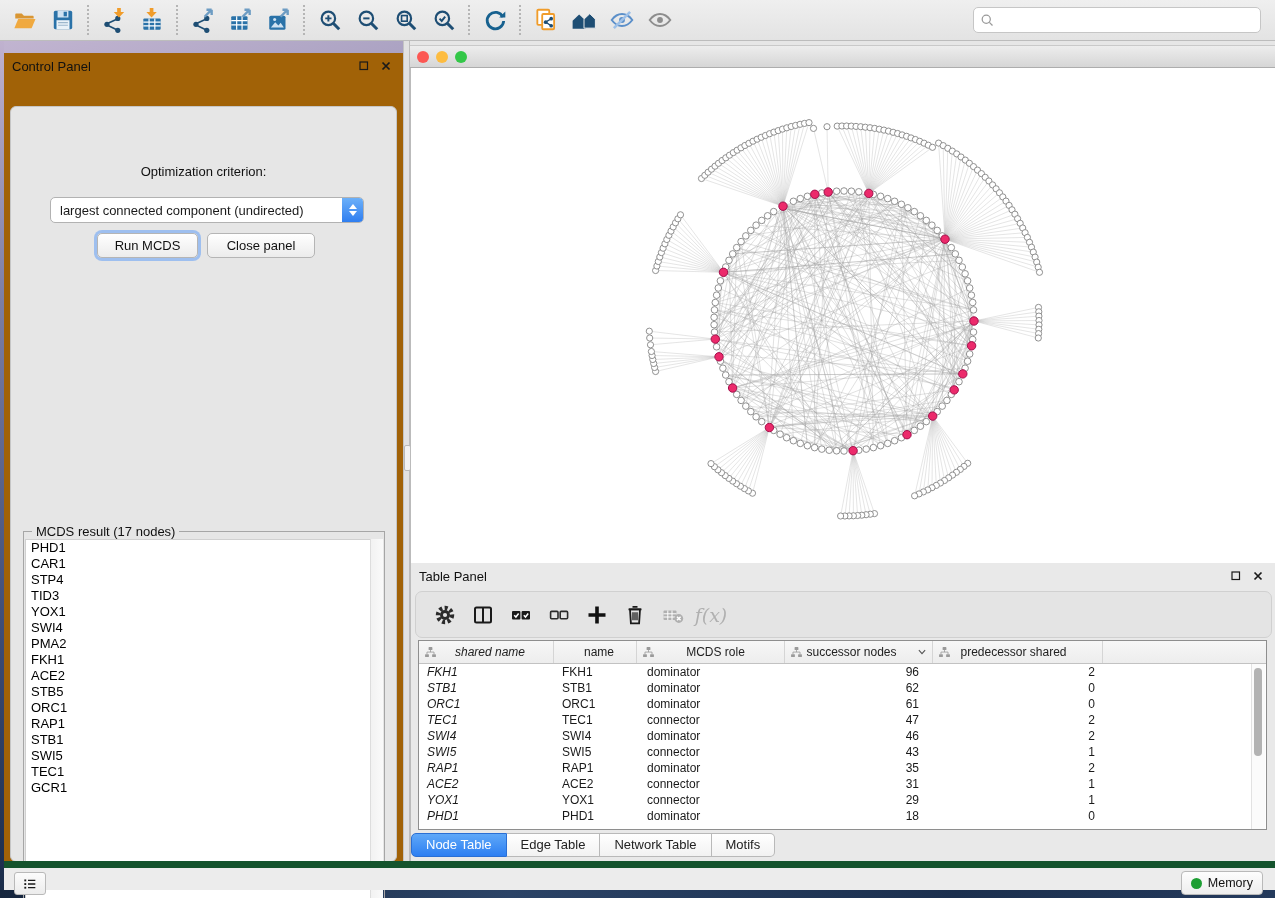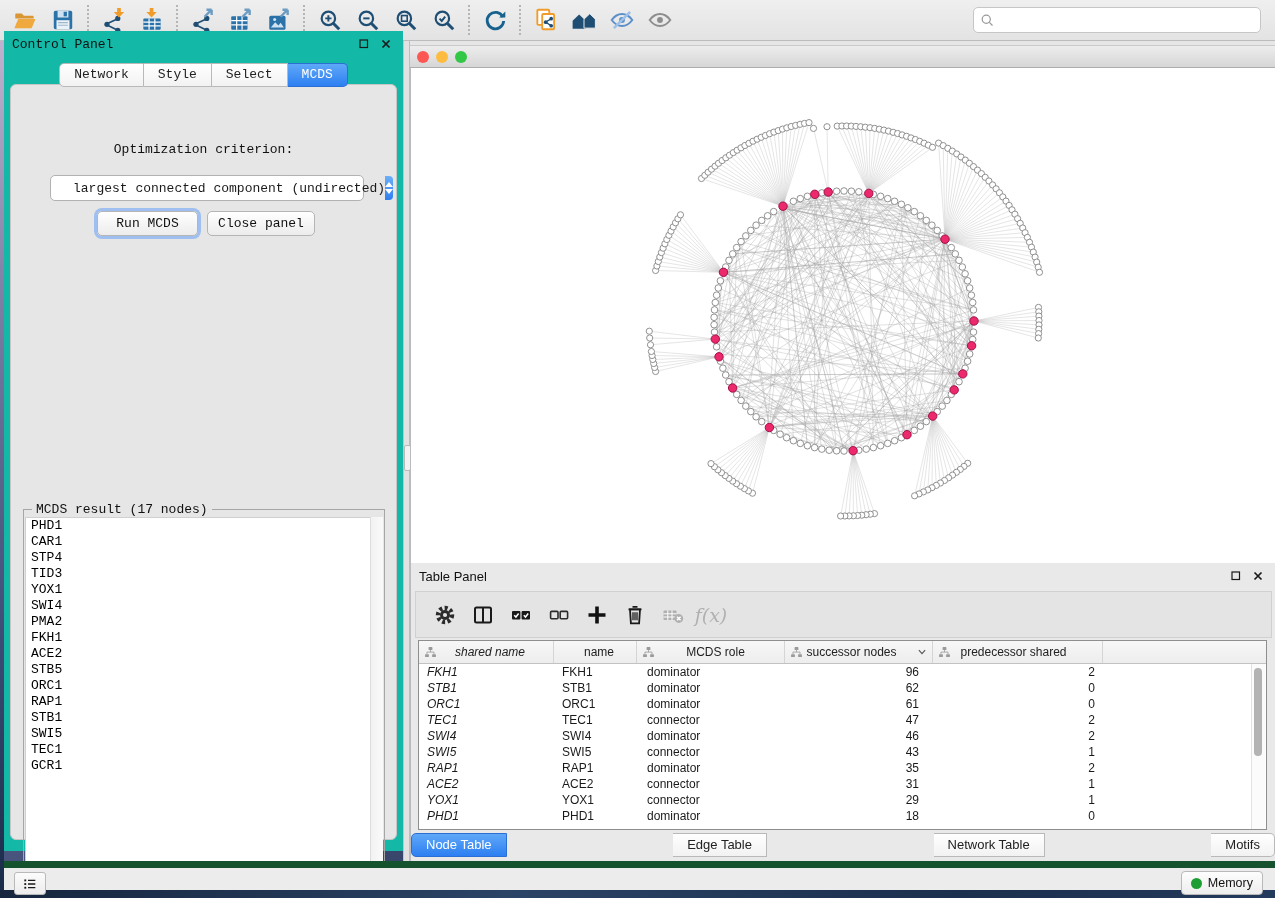--- a/index.html
+++ b/index.html
@@ -15,37 +15,37 @@
   .tbbtn{width:38px;height:34px;display:flex;align-items:center;justify-content:center;border-radius:4px;}
   .tbbtn svg{width:26px;height:26px;}
   #searchbox{position:absolute;right:14px;top:7px;width:288px;height:26px;background:#fff;
              border:1px solid #c6c6c6;border-radius:5px;display:flex;align-items:center;padding:0 6px;box-sizing:border-box;}
   #searchbox input{border:none;outline:none;flex:1;font-size:13px;background:transparent;font-family:inherit;}
   #searchbox svg{width:15px;height:15px;margin-right:5px;flex:0 0 auto;}
   
   #desk-left{left:0;top:41px;width:4px;height:849px;background:linear-gradient(#c0b2cf,#7d7fa6 30%,#3d4c76 70%,#1a2c4a);}
   #desk-bottom{left:0;top:890px;width:1275px;height:8px;background:linear-gradient(90deg,#16263e,#2b4366 40%,#1b2f4e 75%,#243a5c);}
   
-  #control-panel{left:4px;top:31px;width:399px;height:820px;background:#14b8a6;font-family:Liberation Mono, monospace;}
+  #control-panel{left:4px;top:53px;width:399px;height:820px;background:#a16207;}
   .panel-title{height:26px;display:flex;align-items:center;padding:0 8px;font-size:13px;color:#111;}
   .panel-title .sp{flex:1;}
   .wicon{width:18px;height:18px;display:flex;align-items:center;justify-content:center;margin-left:4px;}
   .wicon svg{width:12px;height:12px;}
   #cp-tabs{position:absolute;left:0;top:32px;width:100%;display:flex;justify-content:center;z-index:3;}
   .seg{height:22px;line-height:22px;padding:0 14px;background:linear-gradient(#ffffff,#f2f2f2);
        border:1px solid #b9b9b9;border-left:none;font-size:13px;color:#222;}
   .seg:first-child{border-left:1px solid #b9b9b9;border-radius:5px 0 0 5px;}
   .seg:last-child{border-radius:0 5px 5px 0;}
   .seg.active{background:linear-gradient(#5fa8f8,#2d7ff2);border-color:#2a6fd4;color:#fff;}
   #cp-content{position:absolute;left:6px;top:53px;width:385px;height:754px;background:#e6e6e6;
               border:1px solid #c6c6c6;border-radius:6px;}
   #opt-label{position:absolute;left:0;top:57px;width:100%;text-align:center;font-size:13px;color:#111;}
   #opt-select{position:absolute;left:39px;top:90px;width:314px;height:26px;background:#fff;border:1px solid #b2b2b2;
               border-radius:5px;display:flex;align-items:center;box-sizing:border-box;}
-  #opt-select .val{flex:1;padding-left:22px;font-size:13px;white-space:nowrap;}
+  #opt-select .val{flex:1;padding-left:9px;font-size:13px;white-space:nowrap;}
   #opt-select .stepper{width:21px;height:24px;border-radius:0 4px 4px 0;background:linear-gradient(#6cb0f9,#2f7ef0);
               display:flex;flex-direction:column;align-items:center;justify-content:center;gap:2px;}
   .tri-up{width:0;height:0;border-left:4px solid transparent;border-right:4px solid transparent;border-bottom:5px solid #fff;}
   .tri-dn{width:0;height:0;border-left:4px solid transparent;border-right:4px solid transparent;border-top:5px solid #fff;}
   .pushbtn{position:absolute;top:126px;height:25px;background:linear-gradient(#ffffff,#ececec);border:1px solid #b5b5b5;
            border-radius:5px;font-size:13px;color:#111;display:flex;align-items:center;justify-content:center;box-sizing:border-box;}
   #btn-run{left:86px;width:101px;box-shadow:0 0 0 3px rgba(110,165,245,.6);}
   #btn-closepanel{left:196px;width:108px;}
   #mcds-box{position:absolute;left:12px;top:424px;width:360px;height:372px;border:1px solid #a6a6a6;}
   #mcds-legend{position:absolute;left:8px;top:-8px;background:#e6e6e6;padding:0 4px;font-size:13px;color:#111;}
@@ -60,40 +60,40 @@
   
   #network-window{left:410px;top:41px;width:865px;height:522px;background:#e6e6e6;}
   #net-titlebar{position:absolute;left:0;top:4px;width:865px;height:23px;background:linear-gradient(#ededed,#d6d6d6);
                 border-top:1px solid #c9c9c9;border-bottom:1px solid #adadad;display:flex;align-items:center;box-sizing:border-box;}
   .tl{width:12px;height:12px;border-radius:50%;margin-left:7px;}
   #net-title{position:absolute;left:0;width:100%;text-align:center;font-size:12.5px;color:#333;}
   #net-canvas{position:absolute;left:0;top:27px;width:865px;height:495px;background:#fff;border-left:1px solid #bbb;box-sizing:border-box;}
   
   #table-panel{left:410px;top:563px;width:865px;height:298px;background:#e9e9e9;border-left:1px solid #bbb;box-sizing:border-box;}
   #tp-toolbar{position:absolute;left:4px;top:28px;width:857px;height:47px;background:#e4e4e4;border:1px solid #d0d0d0;
-              border-radius:0;display:flex;align-items:center;padding-left:10px;box-sizing:border-box;}
+              border-radius:7px;display:flex;align-items:center;padding-left:10px;box-sizing:border-box;}
   .tpbtn{width:38px;height:36px;display:flex;align-items:center;justify-content:center;}
   .tpbtn svg{width:24px;height:24px;}
   .fx{font-family:"DejaVu Serif","Liberation Serif",serif;font-style:italic;font-size:19px;color:#b0b0b0;}
   #node-table{position:absolute;left:7px;top:77px;width:849px;height:190px;background:#fff;border:1px solid #8e8e8e;box-sizing:border-box;overflow:hidden;}
   #thead{display:flex;height:22px;background:linear-gradient(#f7f7f7,#ededed);border-bottom:1px solid #c2c2c2;}
   .th{display:flex;align-items:center;justify-content:center;font-size:12px;color:#222;border-right:1px solid #d5d5d5;box-sizing:border-box;position:relative;}
   .th svg.site{width:13px;height:13px;position:absolute;left:5px;}
   .th svg.chev{width:10px;height:10px;position:absolute;right:5px;}
   .trow{display:flex;height:16px;}
   .tcell{font-size:12px;line-height:16px;box-sizing:border-box;white-space:nowrap;overflow:hidden;}
   .c0{width:135px;padding-left:8px;font-style:italic;}
   .c1{width:83px;padding-left:8px;}
   .c2{width:148px;padding-left:10px;}
   .c3{width:148px;text-align:right;padding-right:14px;}
   .c4{width:170px;text-align:right;padding-right:8px;}
   .c5{flex:1;border-right:none;}
   #tscroll{position:absolute;right:1px;top:23px;width:13px;height:165px;background:#fbfbfb;border-left:1px solid #e2e2e2;}
   #tscroll .thumb{position:absolute;left:2px;top:4px;width:8px;height:88px;background:#b3b3b3;border-radius:5px;}
-  #tp-tabs{position:absolute;left:0;top:270px;width:100%;display:flex;justify-content:space-between;}
+  #tp-tabs{position:absolute;left:0;top:270px;width:100%;display:flex;justify-content:flex-start;}
   
   #statusbar{left:4px;top:861px;width:1271px;height:29px;background:#ececec;border-top:7px solid #14532d;box-sizing:border-box;}
   #menu-btn{position:absolute;left:10px;top:4px;width:30px;height:21px;background:linear-gradient(#fcfcfc,#ececec);
             border:1px solid #b9b9b9;border-radius:3px;display:flex;align-items:center;justify-content:center;}
   #menu-btn svg{width:16px;height:16px;}
   #memory-btn{position:absolute;right:12px;top:3px;height:22px;background:linear-gradient(#fdfdfd,#ededed);
               border:1px solid #b9b9b9;border-radius:4px;display:flex;align-items:center;padding:0 9px;font-size:12.5px;color:#111;}
   #memory-btn .dot{width:11px;height:11px;border-radius:50%;margin-right:6px;}
 </style>
 </head>
@@ -263,26 +263,20 @@
         <svg viewBox="0 0 24 24">
           <rect x="4" y="4" width="15" height="15" fill="none" stroke="#1a1a1a" stroke-width="2.4"></rect>
         </svg>
       </span>
     <span class="wicon">
         <svg viewBox="0 0 24 24">
           <path d="M5 5l14 14M19 5L5 19" stroke="#1a1a1a" stroke-width="3.4"></path>
         </svg>
       </span>
   </div>
-  <div id="cp-tabs">
-      <div class="seg">Network</div>
-      <div class="seg">Style</div>
-      <div class="seg">Select</div>
-      <div class="seg active">MCDS</div>
-    </div>
   <div id="cp-content">
     <div id="opt-label">Optimization criterion:</div>
     <div id="opt-select">
       <span class="val">largest connected component (undirected)</span>
       <span class="stepper">
           <span class="tri-up"></span>
           <span class="tri-dn"></span>
         </span>
     </div>
     <div id="btn-run" class="pushbtn">Run MCDS</div>

